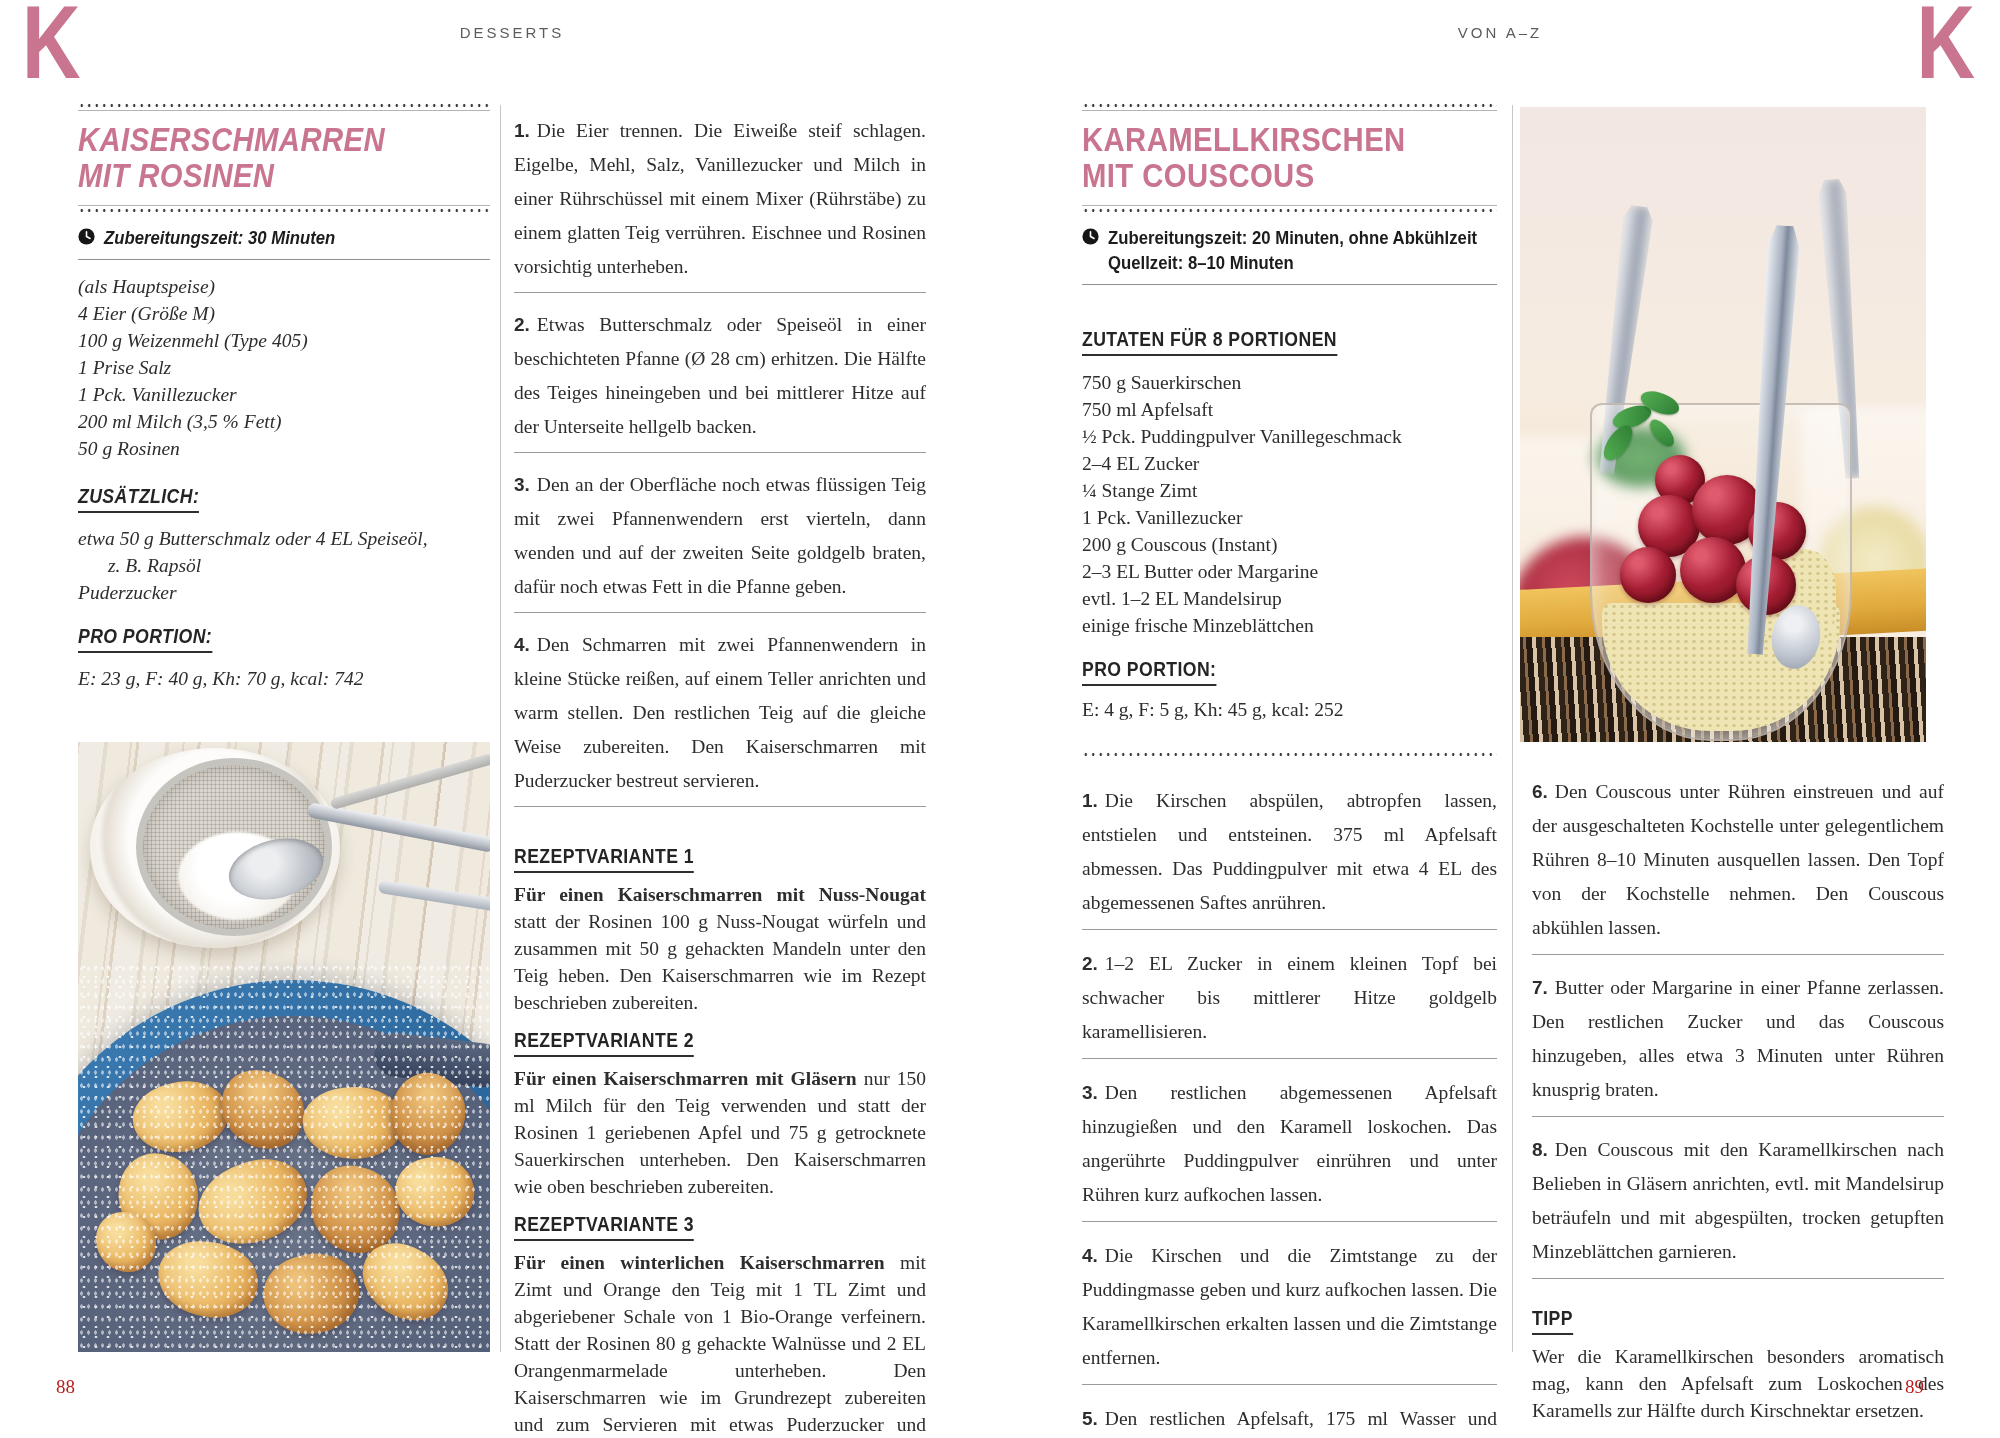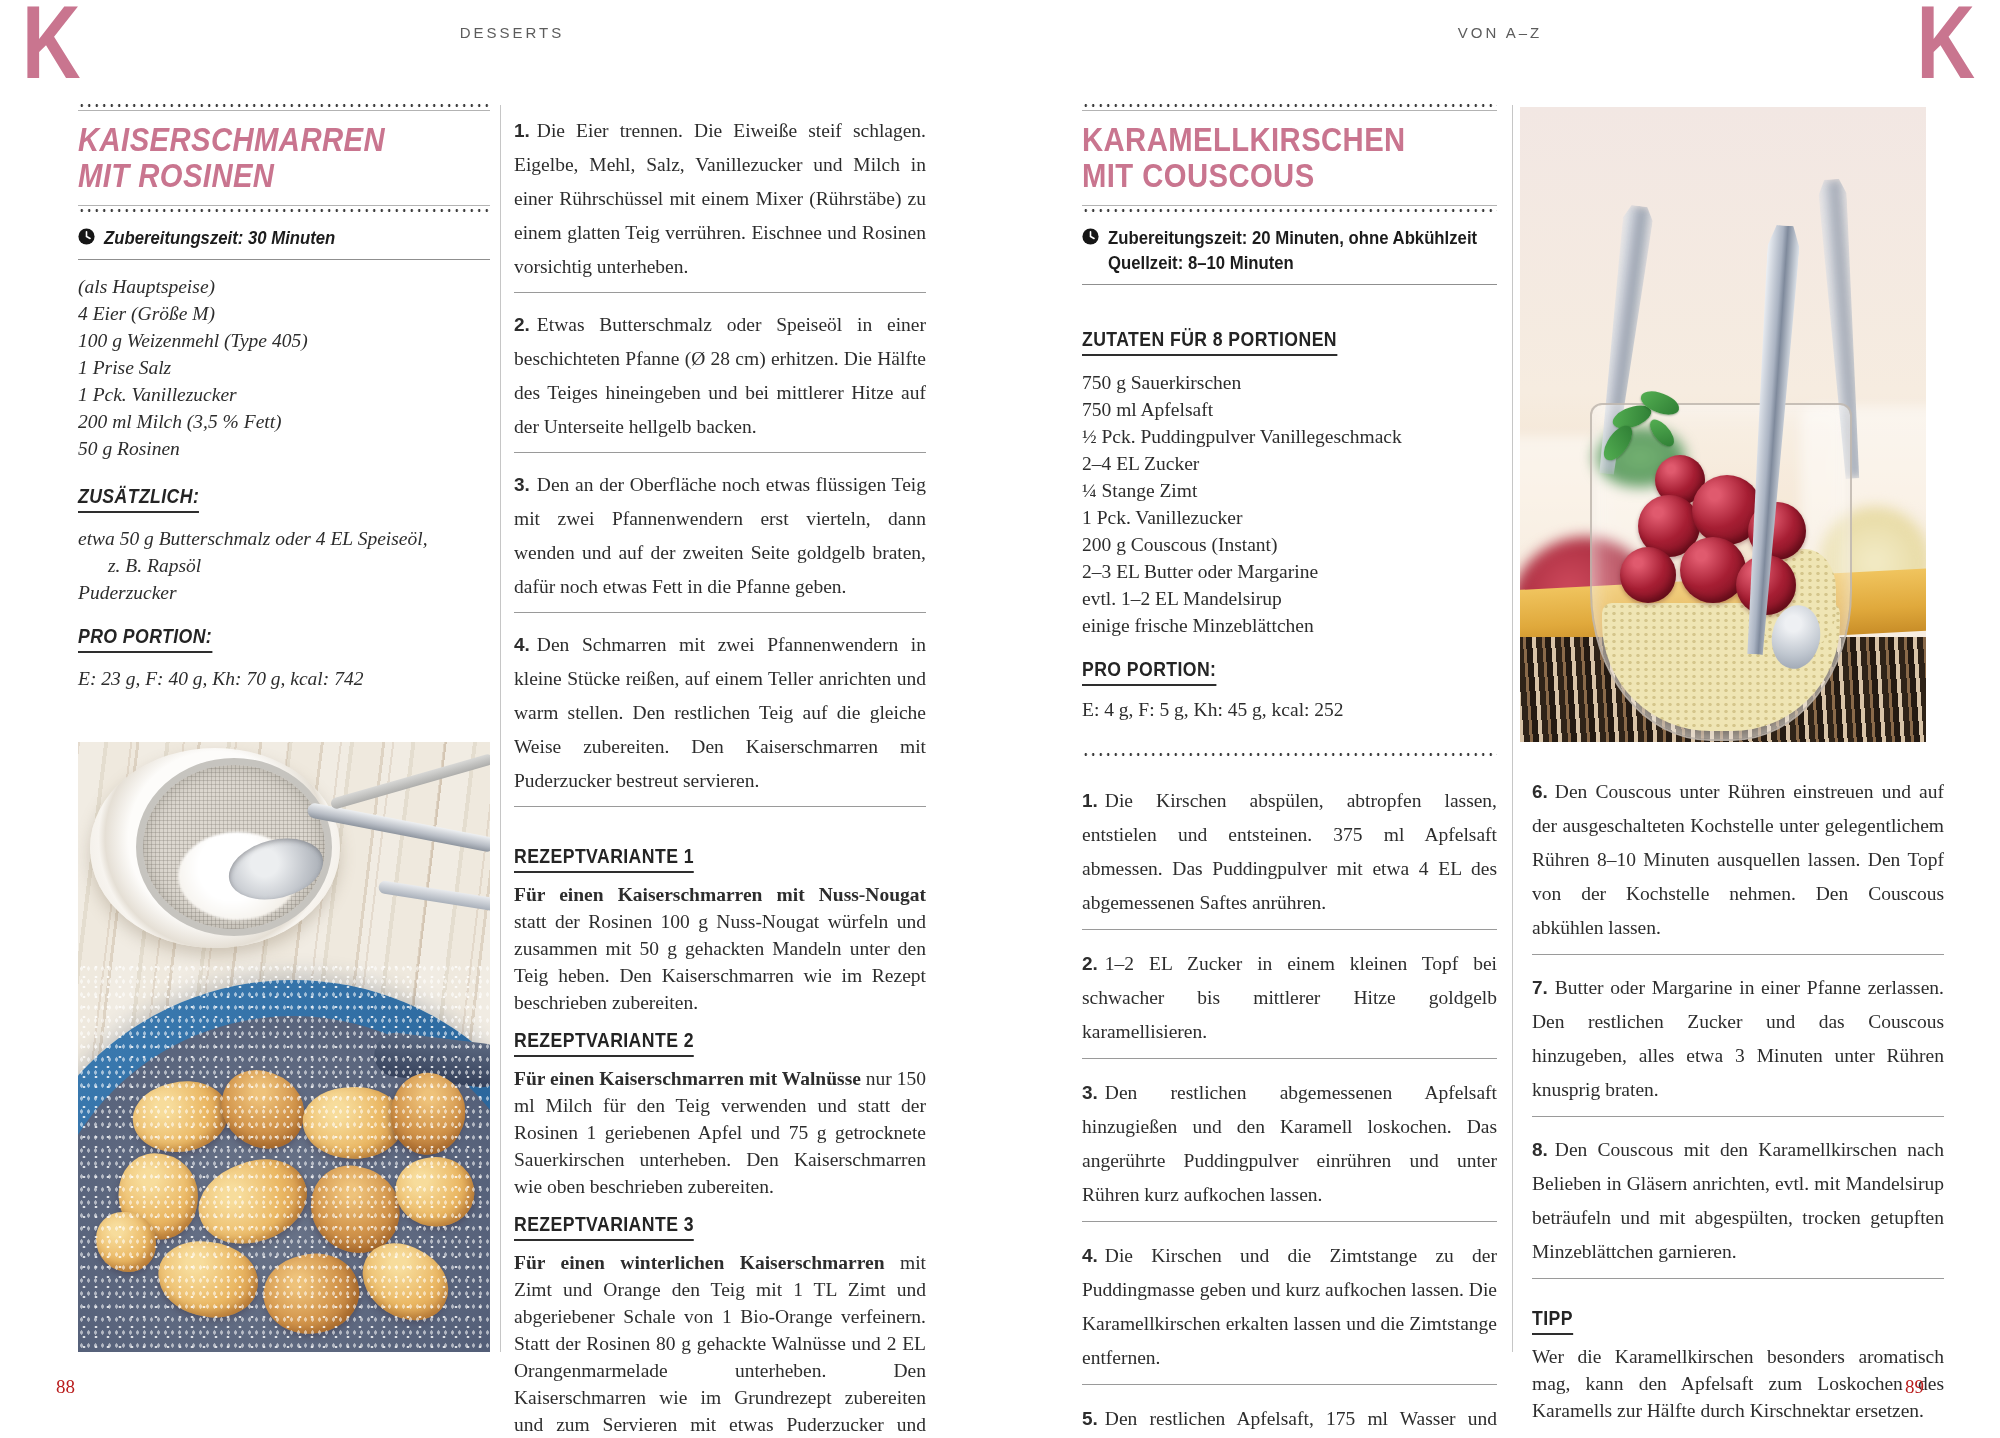--- a/index.html
+++ b/index.html
@@ -231,21 +231,21 @@
     <hr class="steprule">
     <p class="step"><span class="stepnum">4.</span><span>Den Schmarren mit zwei Pfannenwendern in kleine Stücke reißen, auf einem Teller anrichten und warm stellen. Den restlichen Teig auf die gleiche Weise zubereiten. Den Kaiserschmarren mit Puderzucker bestreut servieren.</span></p>
     <hr class="steprule">
 
     <div class="variant">
       <h3 class="sechead"><span>REZEPTVARIANTE 1</span></h3>
       <p><span class="lead">Für einen Kaiserschmarren mit Nuss-Nougat</span><span> statt der Rosinen 100 g Nuss-Nougat würfeln und zusammen mit 50 g gehackten Mandeln unter den Teig heben. Den Kaiserschmarren wie im Rezept beschrieben zubereiten.</span></p>
     </div>
     <div class="variant">
       <h3 class="sechead"><span>REZEPTVARIANTE 2</span></h3>
-      <p><span class="lead">Für einen Kaiserschmarren mit Walnüsse</span><span> nur 150 ml Milch für den Teig verwenden und statt der Rosinen 1 geriebenen Apfel und 75 g getrocknete Sauerkirschen unterheben. Den Kaiserschmarren wie oben beschrieben zubereiten.</span></p>
+      <p><span class="lead">Für einen Kaiserschmarren mit Gläsern</span><span> nur 150 ml Milch für den Teig verwenden und statt der Rosinen 1 geriebenen Apfel und 75 g getrocknete Sauerkirschen unterheben. Den Kaiserschmarren wie oben beschrieben zubereiten.</span></p>
     </div>
     <div class="variant">
       <h3 class="sechead"><span>REZEPTVARIANTE 3</span></h3>
       <p><span class="lead">Für einen winterlichen Kaiserschmarren</span><span> mit Zimt und Orange den Teig mit 1 TL Zimt und abgeriebener Schale von 1 Bio-Orange verfeinern. Statt der Rosinen 80 g gehackte Walnüsse und 2 EL Orangenmarmelade unterheben. Den Kaiserschmarren wie im Grundrezept zubereiten und zum Servieren mit etwas Puderzucker und einem Hauch Zimt bestäuben.</span></p>
     </div>
   </section>
 
   <div class="pagenum left">88</div>
 
   <section class="col colC">

